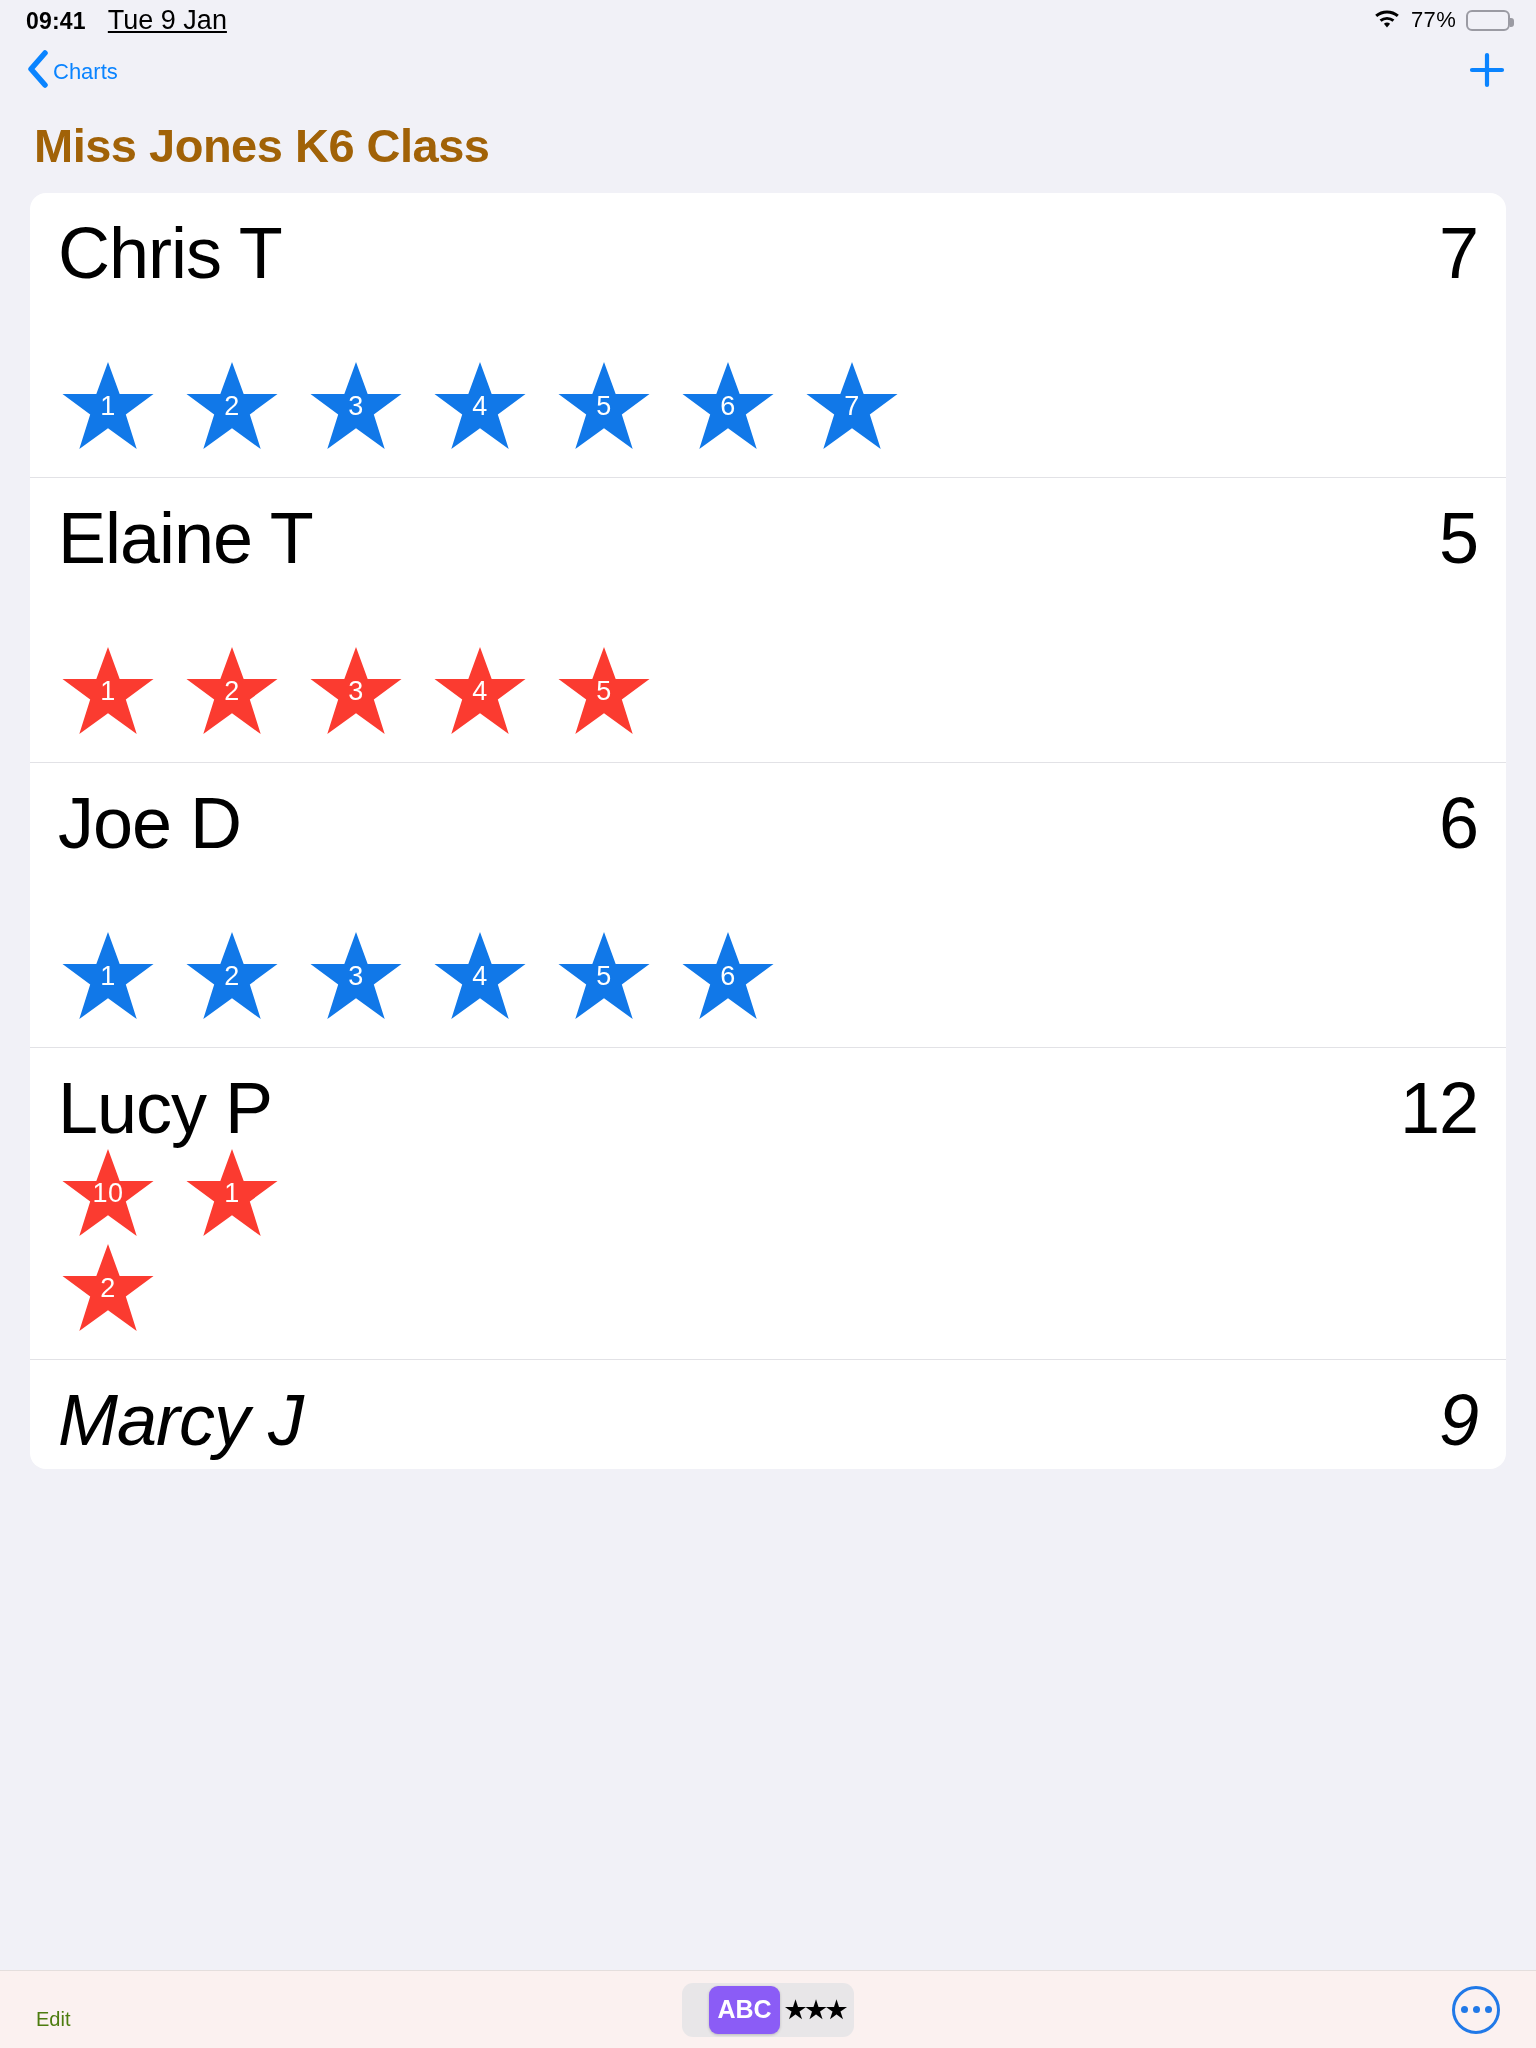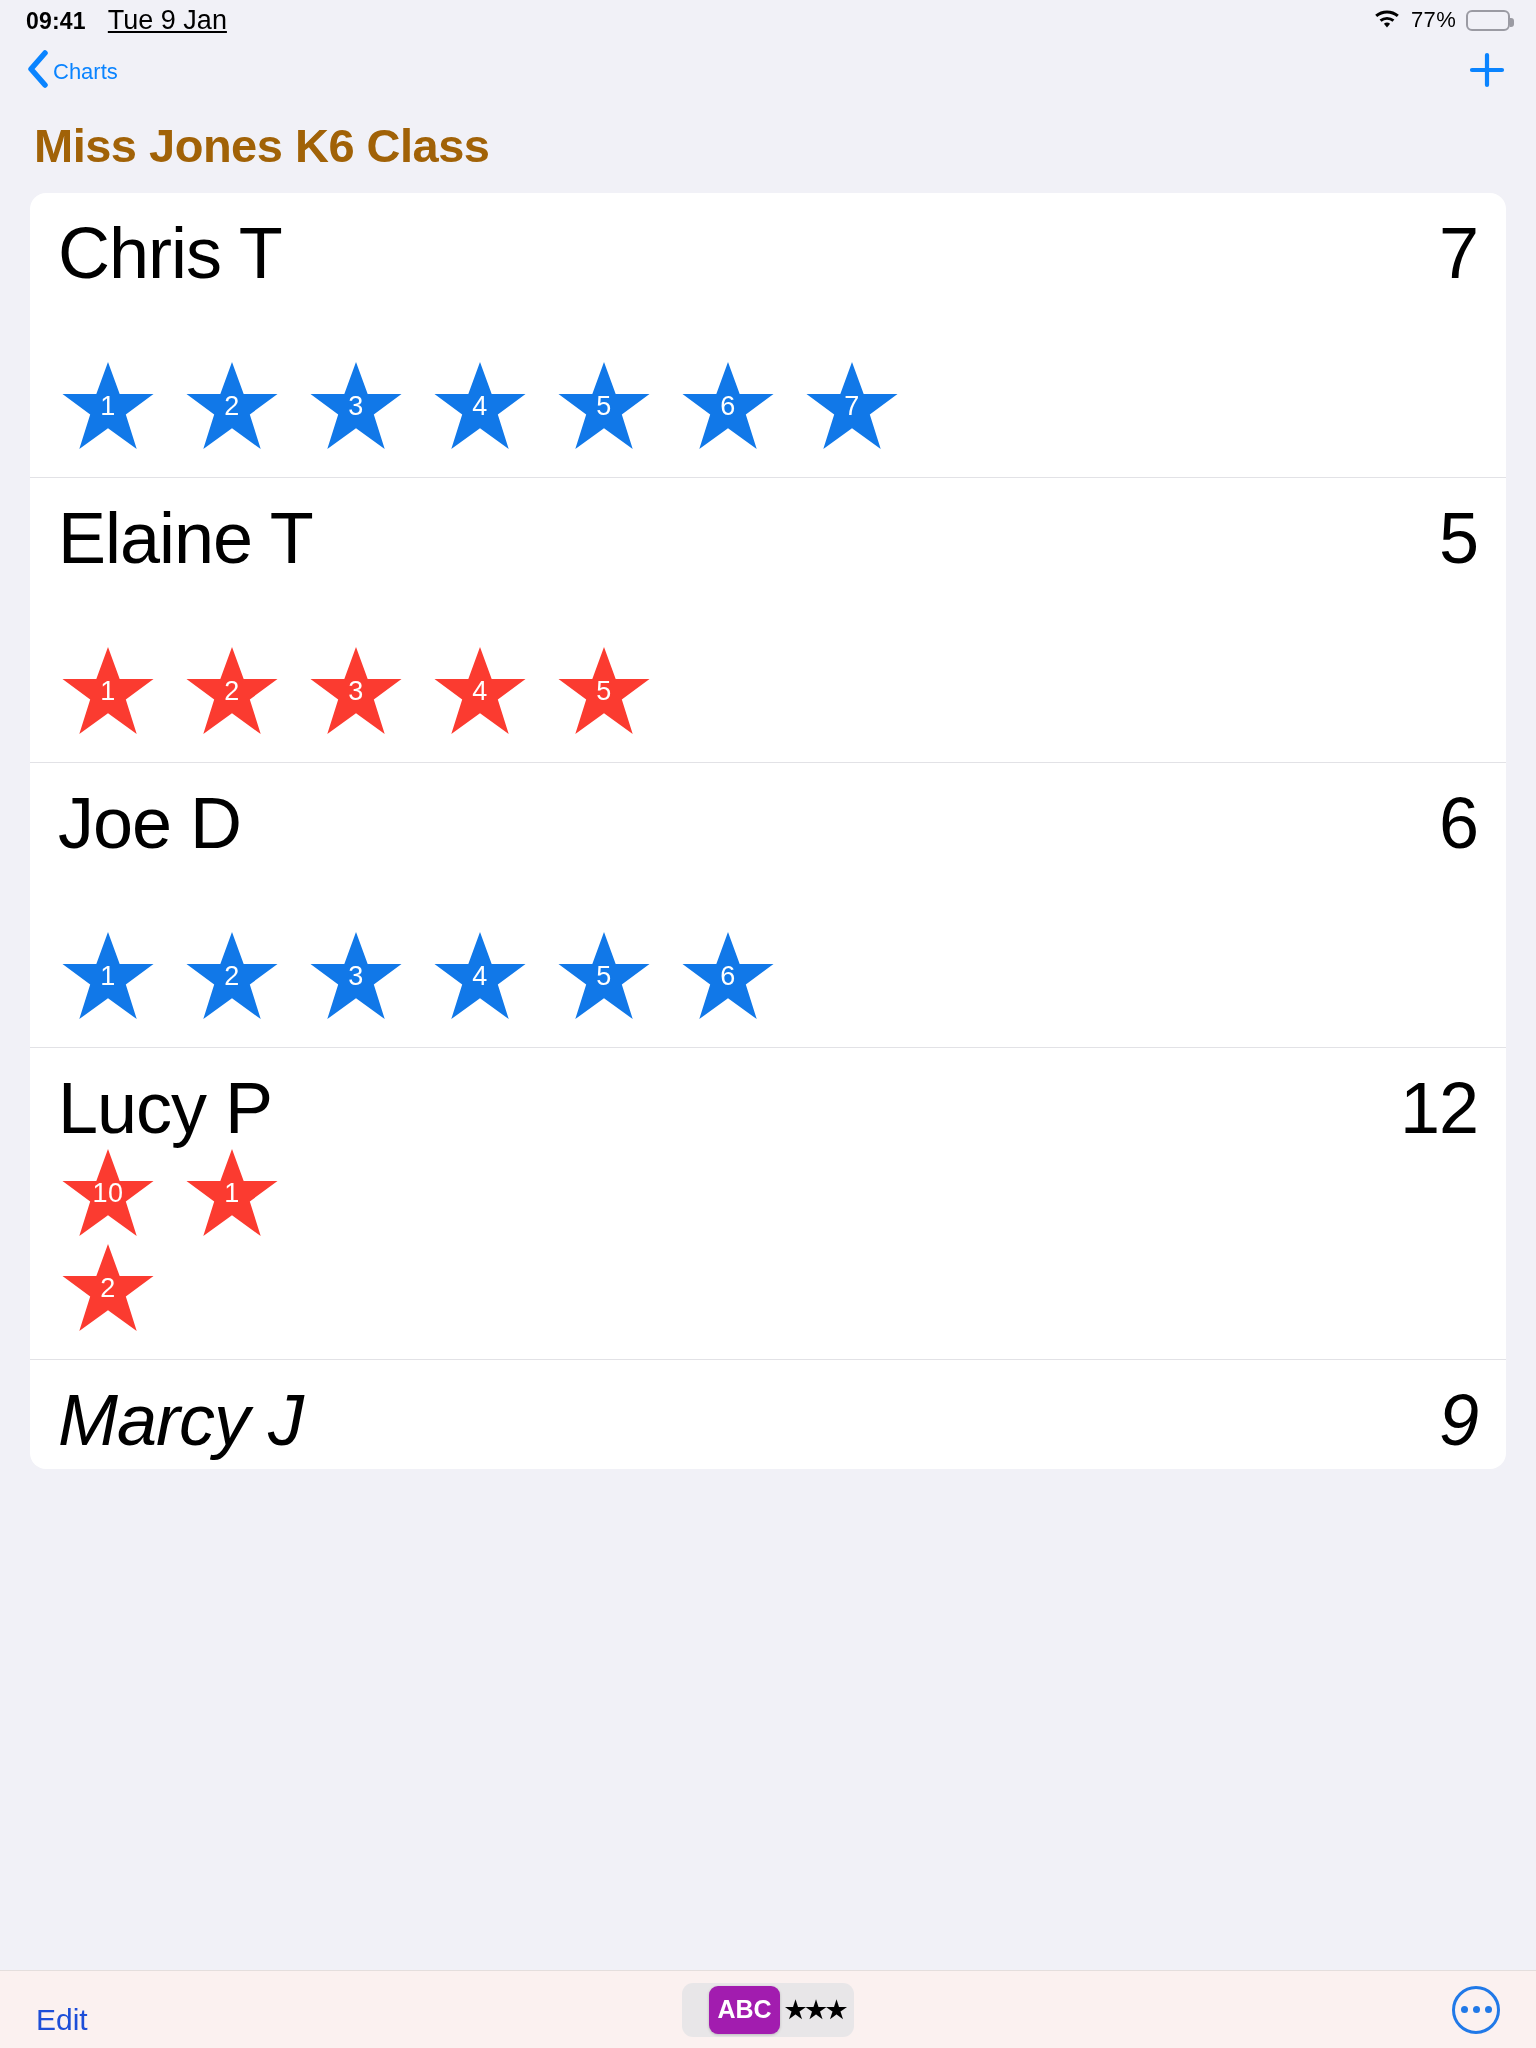--- a/index.html
+++ b/index.html
@@ -108,32 +108,32 @@
 
   
   .toolbar{
     position:absolute; left:0; bottom:0;
     width:1536px; height:78px;
     background:#fbf1f0;
     display:flex; align-items:center;
     padding:0 36px;
     border-top:1px solid #e4dedd;
   }
-  .edit-btn{ color:#1d4ed8; font-size:30px; cursor:pointer;margin-top:20px; }
+  .edit-btn{ color:#4d7c0f; font-size:20px; cursor:pointer;margin-top:20px; }
   .seg{
     position:absolute; left:50%; transform:translateX(-50%);
     display:flex; background:#e8e6e8; border-radius:11px;
     padding:3px; width:172px; height:54px;
   }
   .seg-item{
     flex:1; display:flex; align-items:center; justify-content:center;
     border-radius:9px; font-size:25px; font-weight:600; cursor:pointer;
     color:#000;
   }
-  .seg-item.active{ background:#a21caf; color:#fff; box-shadow:0 1px 3px rgba(0,0,0,.2);margin-left:24px; }
+  .seg-item.active{ background:#8b5cf6; color:#fff; box-shadow:0 1px 3px rgba(0,0,0,.2);margin-left:24px; }
   .seg-item.stars-seg{ font-size:24px; letter-spacing:-1px; }
   .more-btn{
     margin-left:auto; width:48px; height:48px;
     border:3px solid #2079e8; border-radius:50%;
     display:flex; align-items:center; justify-content:center;
     gap:5px; cursor:pointer;
   }
   .more-dot{ width:7px; height:7px; border-radius:50%; background:#2079e8; }
 </style>
 </head>

